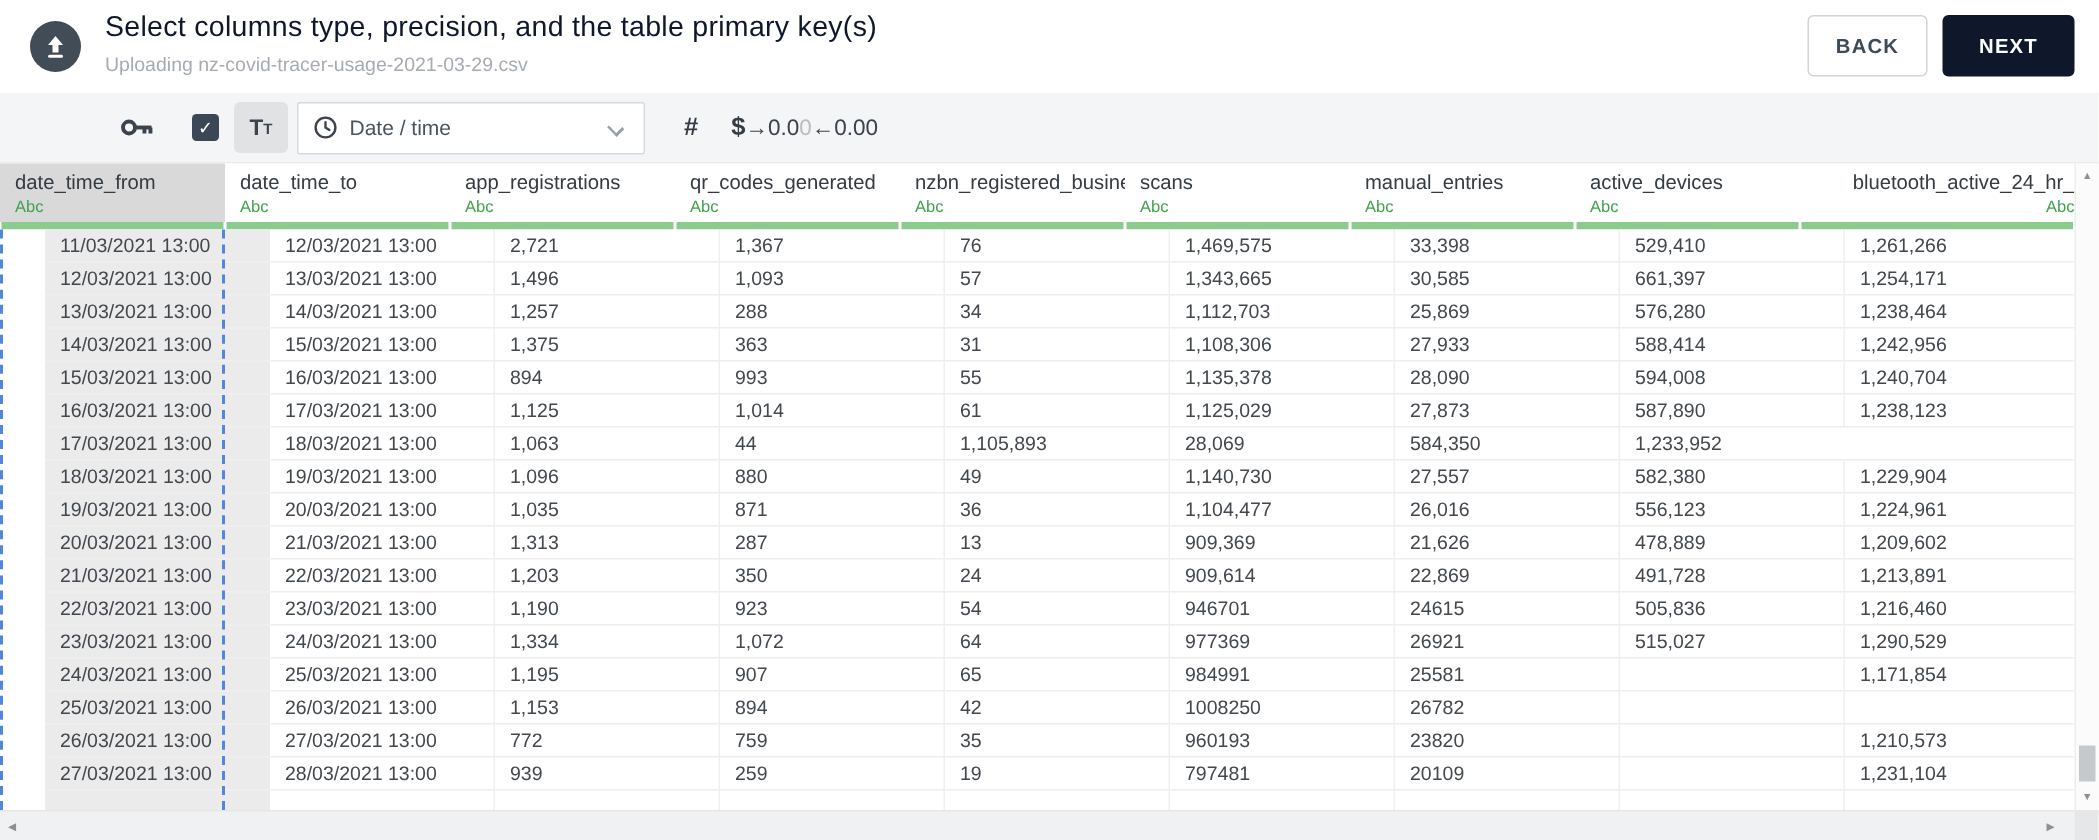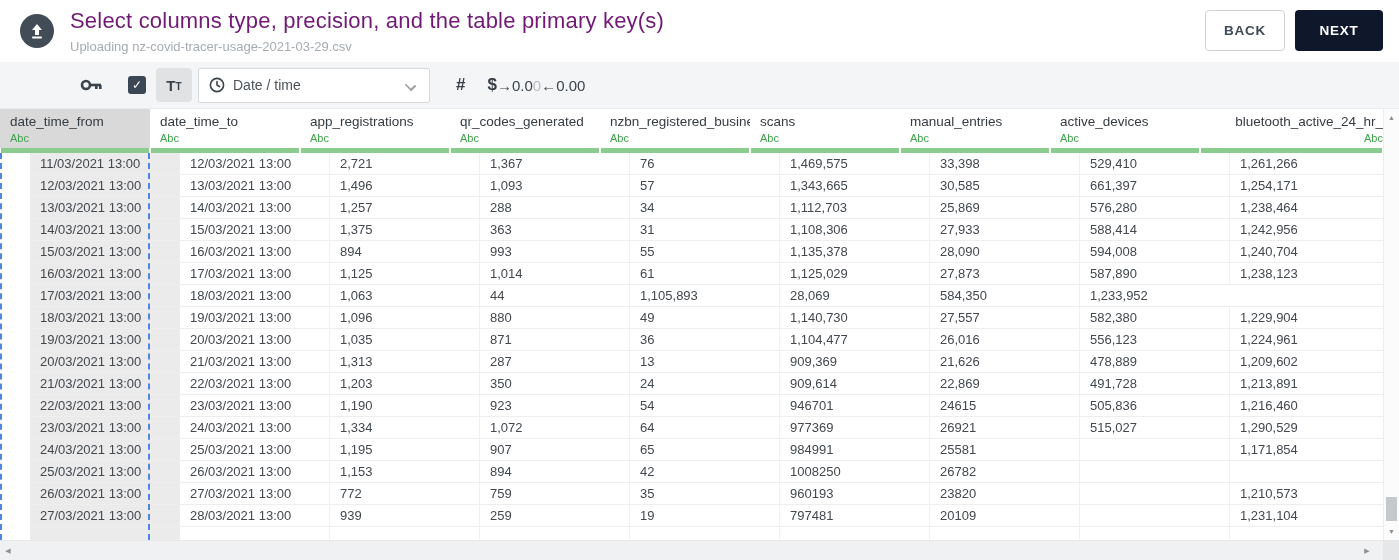--- a/index.html
+++ b/index.html
@@ -9,21 +9,21 @@
     background:#ffffff; font-family:"Liberation Sans", sans-serif;
   }
 
   
   .app-header { position:absolute; top:0; left:0; right:0; height:62px; background:#fff; }
   .upload-badge {
     position:absolute; left:20px; top:14px; width:34px; height:34px; border-radius:50%;
     background:#414c57; display:flex; align-items:center; justify-content:center;
   }
   .titles { position:absolute; left:70px; top:8px; }
-  .page-title { font-size:22px; color:#701a75; letter-spacing:.2px; }
+  .page-title { font-size:19px; color:#0f172a; letter-spacing:.2px; }
   .page-subtitle { font-size:13px; color:#a6acb2; margin-top:5px; }
   .hdr-buttons { position:absolute; right:16px; top:10px; display:flex; gap:10px; }
   .btn { height:41px; border-radius:4px; font-size:13.5px; font-weight:bold; letter-spacing:.8px;
          display:flex; align-items:center; justify-content:center; cursor:pointer; }
   .btn.back { width:80px; background:#fff; border:1px solid #d1d4d7; color:#3e4a56; }
   .btn.next { width:88px; border:none; color:#fff; }
 
   
   .toolbar {
     position:absolute; top:62px; left:0; right:0; height:47px;

